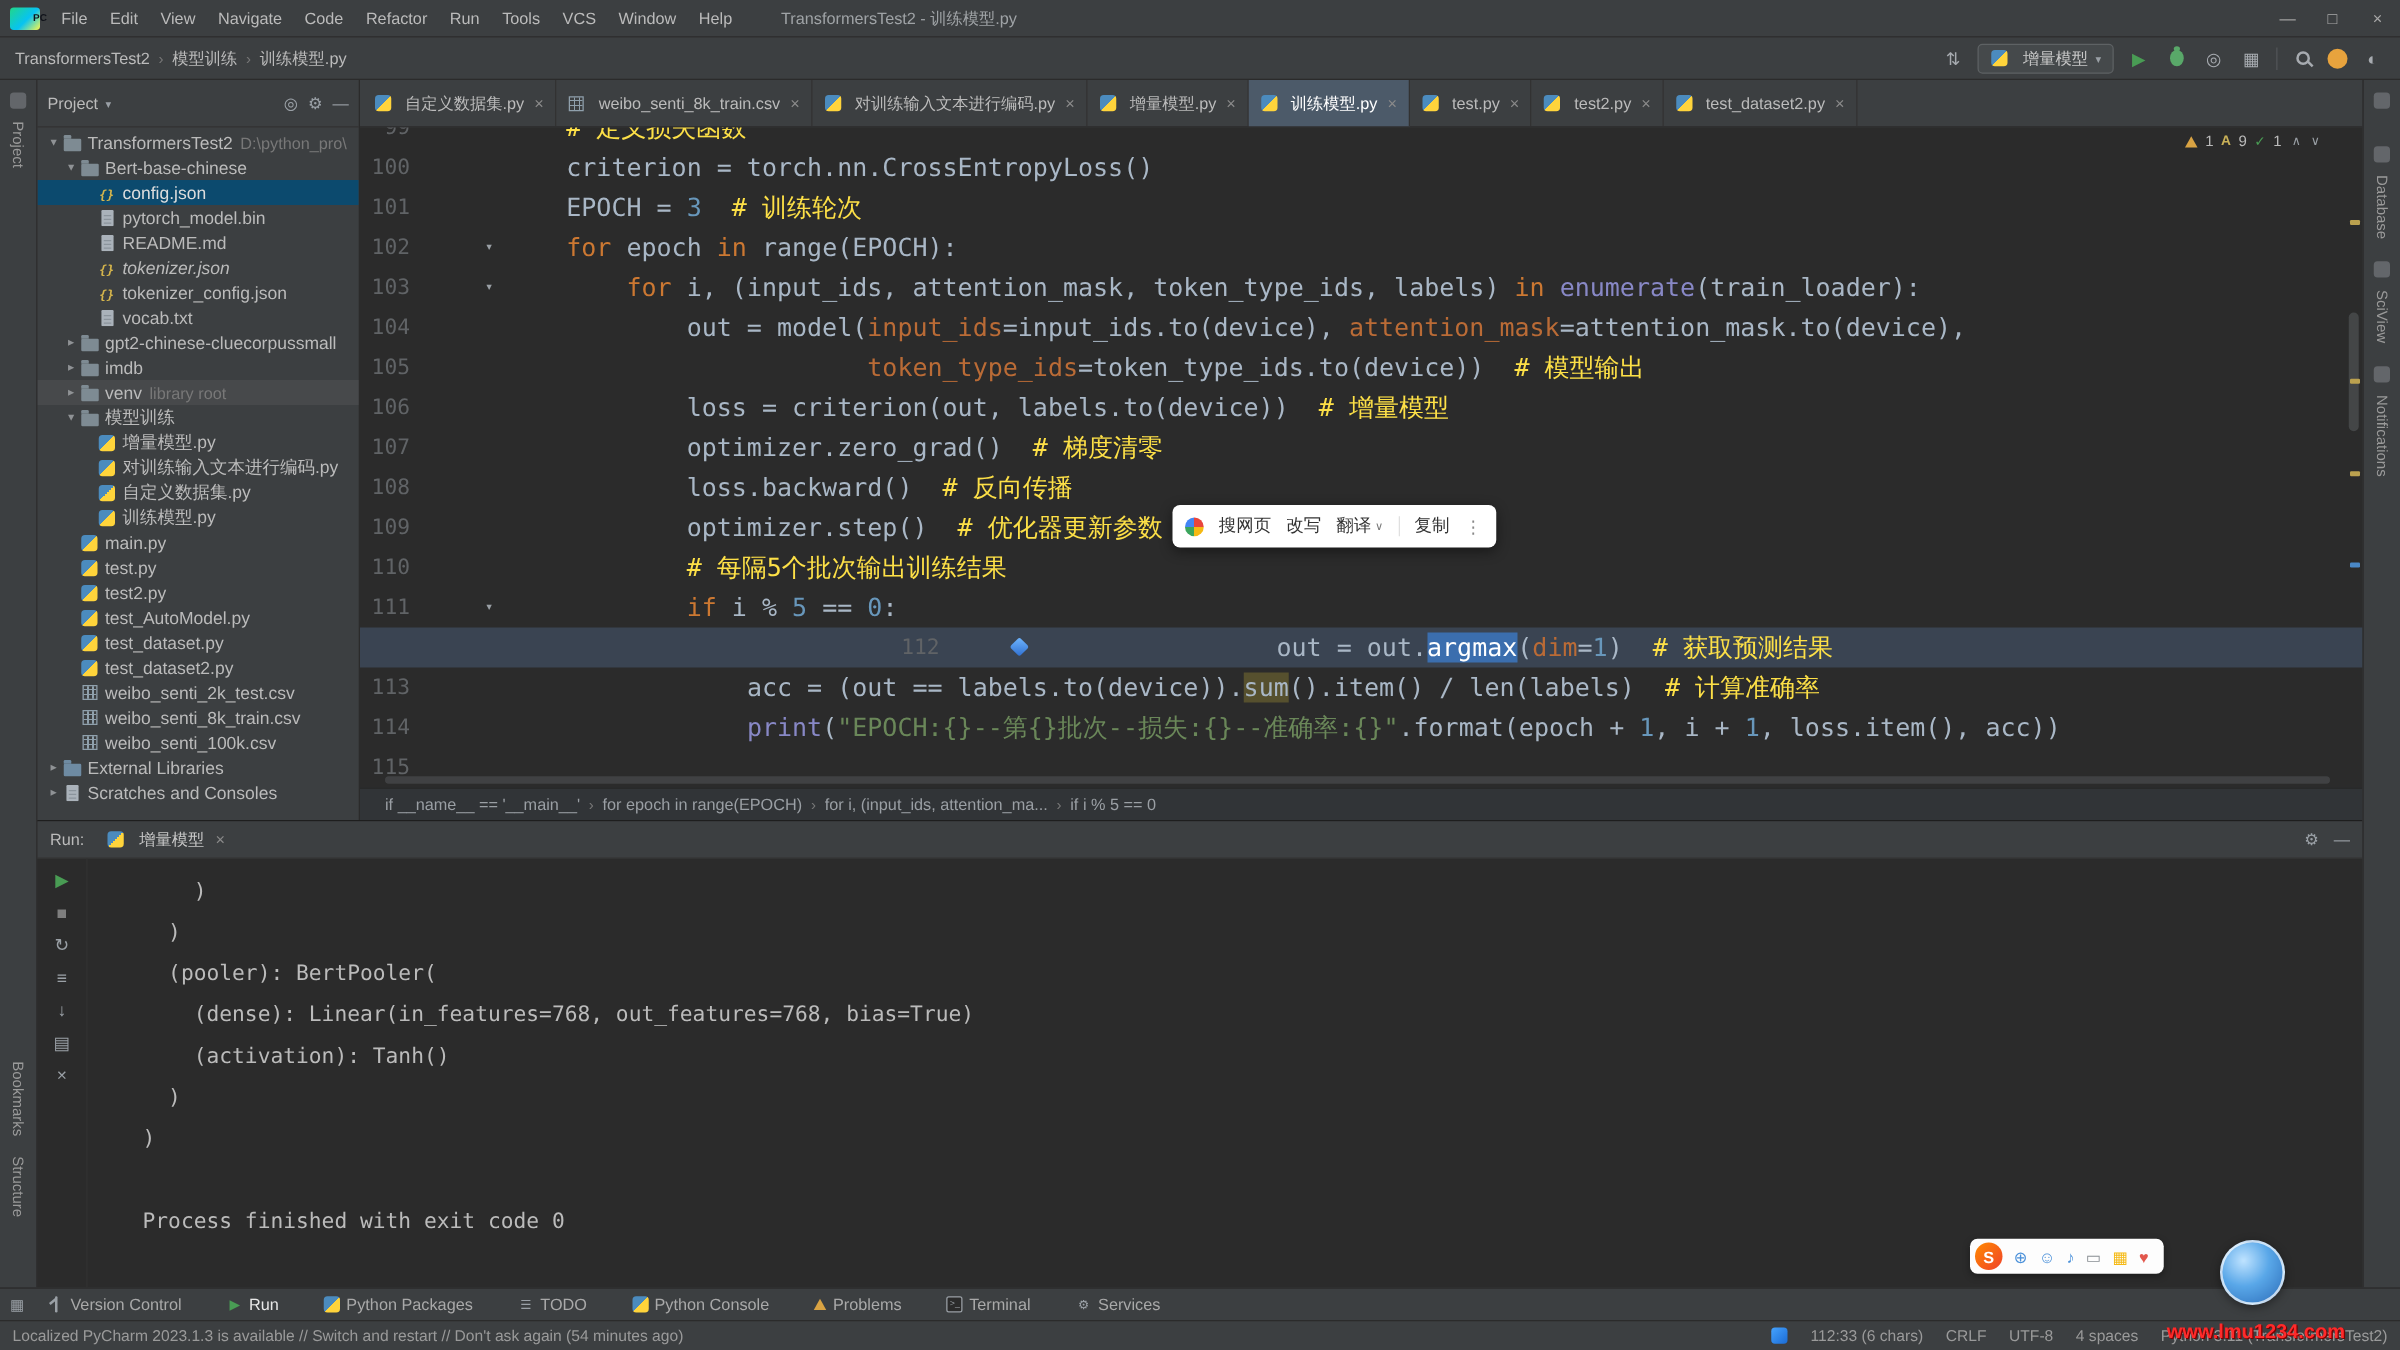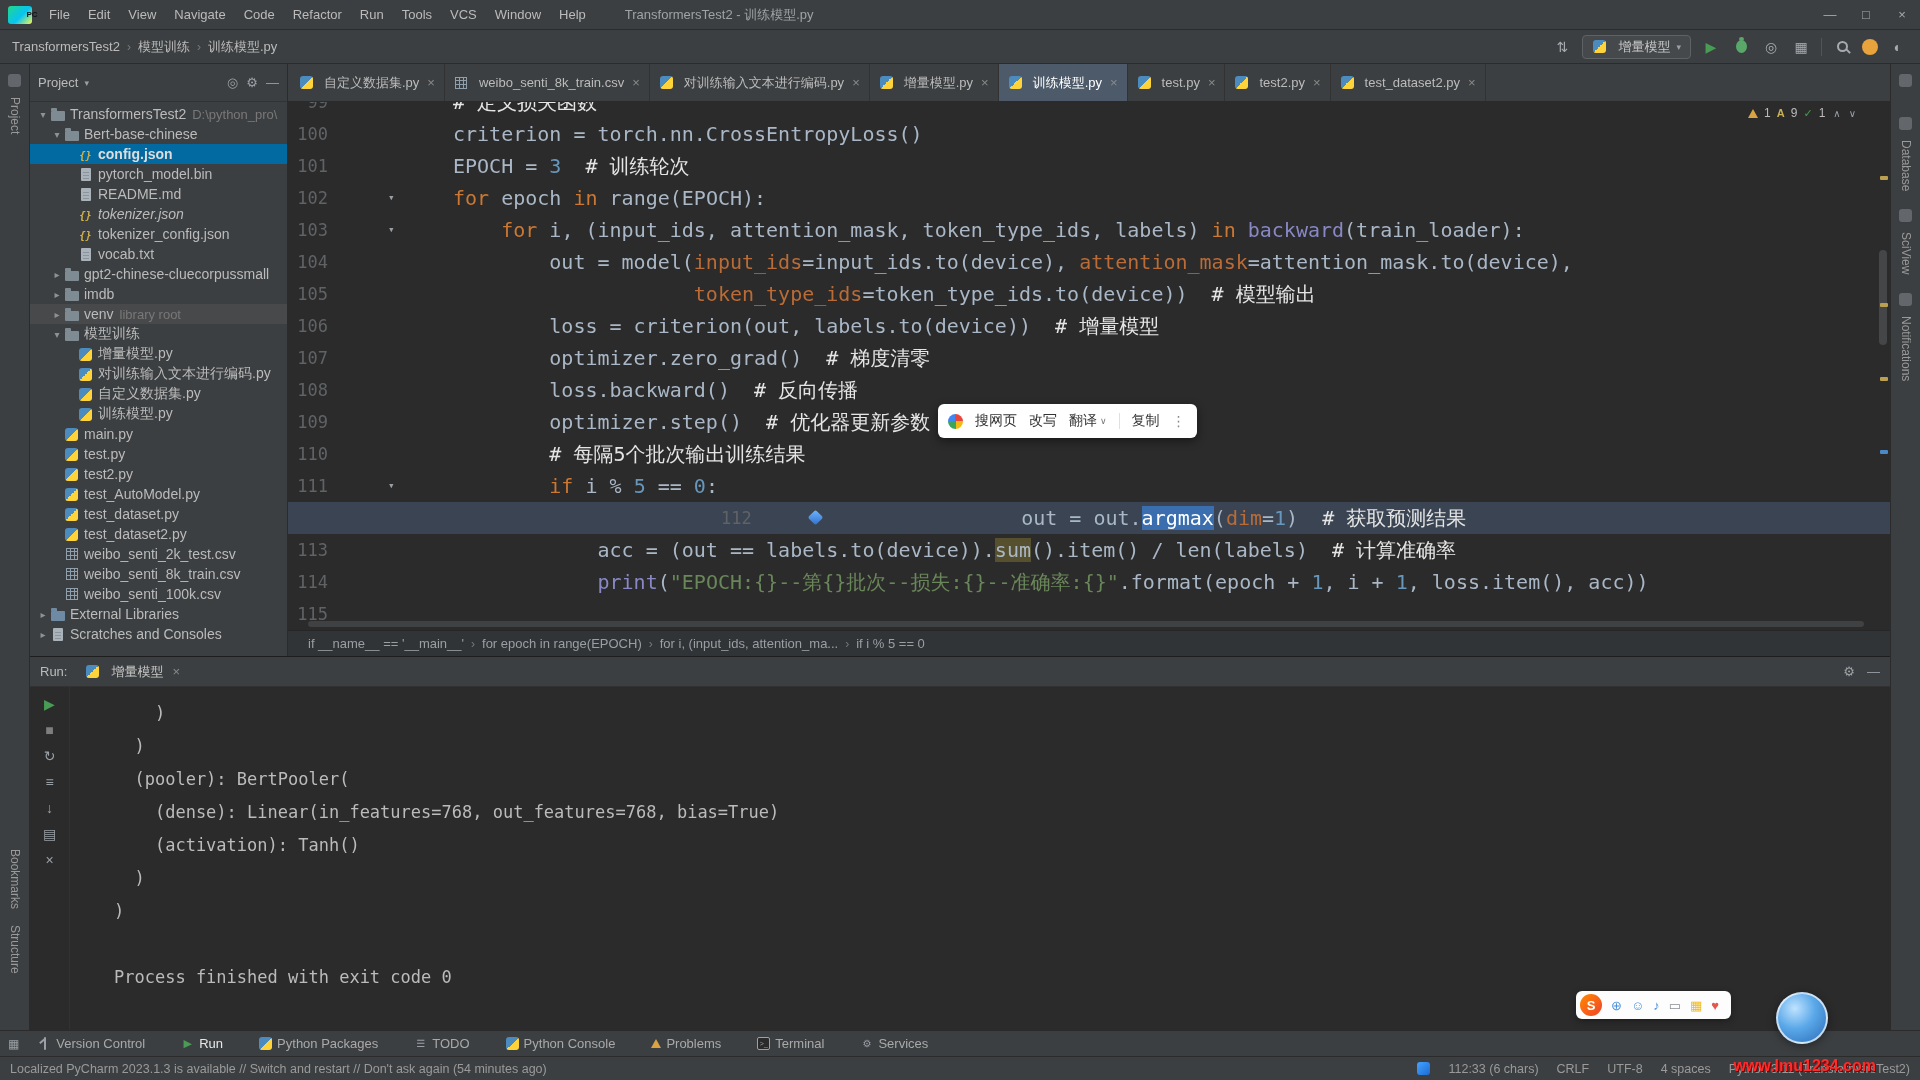--- a/index.html
+++ b/index.html
@@ -46,21 +46,21 @@
 
   .center{flex:1;display:flex;flex-direction:column;min-width:0;}
   .upper{flex:1;display:flex;min-height:0;}
 
   
   .project-panel{width:258px;flex:0 0 258px;background:#3C3F41;border-right:1px solid #2B2B2B;display:flex;flex-direction:column;}
   .project-header{height:38px;flex:0 0 38px;display:flex;align-items:center;padding:0 8px;font-size:13px;color:#BBBBBB;gap:6px;border-bottom:1px solid #323232;}
   .ph-icons{margin-left:auto;display:flex;gap:8px;color:#9AA0A6;font-size:13px;}
   .tree{flex:1;overflow:hidden;padding-top:2px;font-size:14px;}
   .row{height:20px;display:flex;align-items:center;white-space:nowrap;cursor:default;}
-  .row.selected{background:#0369a1;font-weight:bold;}
+  .row.selected{background:#0c4a6e;}
   .row.hl-row{background:#47494B;}
   .row-label{color:#BBBBBB;}
   .row.selected .row-label{color:#DDDDDD;}
   .hint{color:#787878;margin-left:6px;font-size:13px;}
   .chev{width:14px;flex:0 0 14px;color:#8F9295;font-size:10px;text-align:center;}
 
   
   .fic{width:15px;height:14px;flex:0 0 15px;display:inline-flex;align-items:center;justify-content:center;margin-right:5px;}
   .ii{display:inline-block;position:relative;}
   .ic-py{width:13px;height:13px;border-radius:3px;background:linear-gradient(135deg,#4B8BBE 50%,#FFD43B 50%);}
@@ -86,21 +86,21 @@
   .line{display:flex;height:32px;line-height:32px;}
   .line.partial{margin-top:-16px;}
   .line.current{background:#3A4452;justify-content:center;}
   .ln{width:44px;flex:0 0 44px;text-align:right;color:#606366;font-size:17px;padding-right:4px;}
   .gut{width:121px;flex:0 0 121px;position:relative;}
   .fold{position:absolute;left:56px;top:0;color:#9AA0A6;font-size:11px;}
   .bmark{position:absolute;left:54px;top:10px;width:11px;height:11px;border-radius:2px;
          background:linear-gradient(135deg,#6FB6FF,#2F6FD0);transform:rotate(45deg);}
   .txt{white-space:pre;color:#A9B7C6;}
   .tok-d{color:#A9B7C6;} .tok-k{color:#CC7832;} .tok-n{color:#6897BB;} .tok-s{color:#6A8759;}
-  .tok-c{color:#e5e5e5;} .tok-b{color:#8888C6;} .tok-a{color:#BA6B36;}
+  .tok-c{color:#fde047;} .tok-b{color:#8888C6;} .tok-a{color:#BA6B36;}
   .tok-sel{background:#3B6EAE;color:#FFFFFF;}
   .tok-hl{background:#56502E;color:#A9B7C6;}
 
   .inspections{position:absolute;top:4px;right:34px;display:flex;gap:6px;align-items:center;
                font-family:"Liberation Sans",sans-serif;font-size:12px;color:#BBBBBB;z-index:5;}
   .insp-tri{width:0;height:0;border-left:5px solid transparent;border-right:5px solid transparent;border-bottom:9px solid #D9A343;}
   .insp-typo{color:#C9B158;font-weight:bold;font-size:11px;}
   .insp-ok{color:#499C54;font-size:11px;}
   .insp-chev{color:#9AA0A6;font-size:10px;margin-left:2px;}
 
@@ -526,21 +526,21 @@
                   <span class="gut">
                     <span class="fold">▾</span>
                   </span>
                   <span class="txt"><span class="tok-k">for</span><span class="tok-d"> epoch </span><span class="tok-k">in</span><span class="tok-d"> range(EPOCH):</span></span>
                 </div>
                 <div class="line">
                   <span class="ln">103</span>
                   <span class="gut">
                     <span class="fold">▾</span>
                   </span>
-                  <span class="txt">    <span class="tok-k">for</span><span class="tok-d"> i, (input_ids, attention_mask, token_type_ids, labels) </span><span class="tok-k">in</span><span class="tok-d"> </span><span class="tok-b">backward</span><span class="tok-d">(train_loader):</span></span>
+                  <span class="txt">    <span class="tok-k">for</span><span class="tok-d"> i, (input_ids, attention_mask, token_type_ids, labels) </span><span class="tok-k">in</span><span class="tok-d"> </span><span class="tok-b">enumerate</span><span class="tok-d">(train_loader):</span></span>
                 </div>
                 <div class="line">
                   <span class="ln">104</span>
                   <span class="gut"></span>
                   <span class="txt">        <span class="tok-d">out = model(</span><span class="tok-a">input_ids</span><span class="tok-d">=input_ids.to(device), </span><span class="tok-a">attention_mask</span><span class="tok-d">=attention_mask.to(device),</span></span>
                 </div>
                 <div class="line">
                   <span class="ln">105</span>
                   <span class="gut"></span>
                   <span class="txt">                    <span class="tok-a">token_type_ids</span><span class="tok-d">=token_type_ids.to(device))  </span><span class="tok-c"># 模型输出</span></span>

